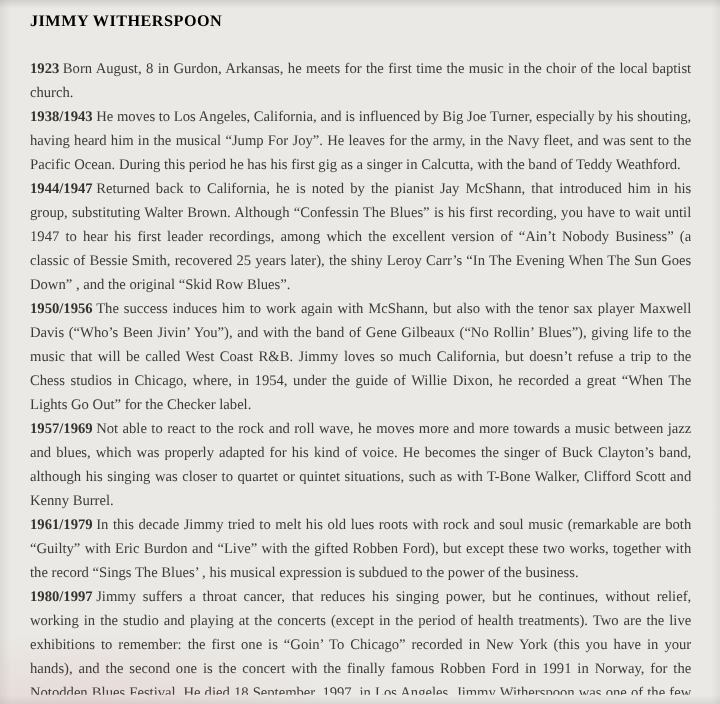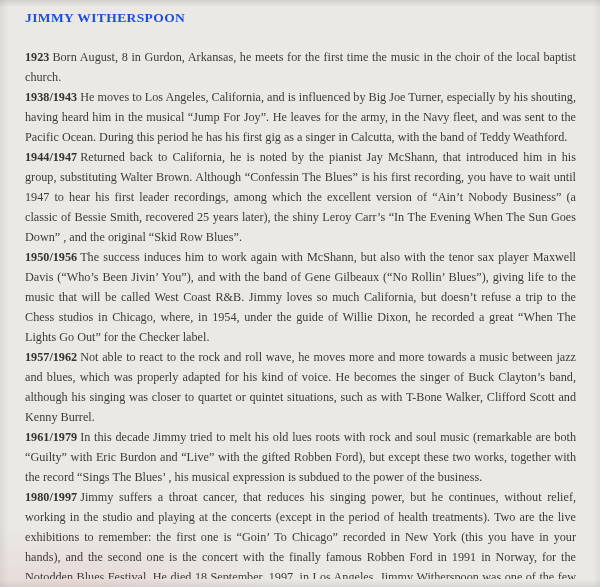--- a/index.html
+++ b/index.html
@@ -25,21 +25,21 @@
     left: 25px;
     right: 24px;
     top: 10px;
     bottom: 8px;
     overflow: hidden;
   }
   .page-title {
     font-size: 13.5px;
     font-weight: bold;
     letter-spacing: 0.4px;
-    color: #1d4ed8;
+    color: #000000;
     margin: 0 0 21px 0;
   }
   .bio {
     font-size: 12.2px;
     line-height: 20px;
     text-align: justify;
   }
   .bio p {
     margin: 0;
   }
@@ -67,21 +67,21 @@
   <div class="bio">
 
     <p><strong class="years">1923</strong><span>Born August, 8 in Gurdon, Arkansas, he meets for the first time the music in the choir of the local baptist church.</span></p>
 
     <p><strong class="years">1938/1943</strong><span>He moves to Los Angeles, California, and is influenced by Big Joe Turner, especially by his shouting, having heard him in the musical “Jump For Joy”. He leaves for the army, in the Navy fleet, and was sent to the Pacific Ocean. During this period he has his first gig as a singer in Calcutta, with the band of Teddy Weathford.</span></p>
 
     <p><strong class="years">1944/1947</strong><span>Returned back to California, he is noted by the pianist Jay McShann, that introduced him in his group, substituting Walter Brown. Although “Confessin The Blues” is his first recording, you have to wait until 1947 to hear his first leader recordings, among which the excellent version of “Ain’t Nobody Business” (a classic of Bessie Smith, recovered 25 years later), the shiny Leroy Carr’s “In The Evening When The Sun Goes Down” , and the original “Skid Row Blues”.</span></p>
 
     <p><strong class="years">1950/1956</strong><span>The success induces him to work again with McShann, but also with the tenor sax player Maxwell Davis (“Who’s Been Jivin’ You”), and with the band of Gene Gilbeaux (“No Rollin’ Blues”), giving life to the music that will be called West Coast R&amp;B. Jimmy loves so much California, but doesn’t refuse a trip to the Chess studios in Chicago, where, in 1954, under the guide of Willie Dixon, he recorded a great “When The Lights Go Out” for the Checker label.</span></p>
 
-    <p><strong class="years">1957/1962</strong><span>Not able to react to the rock and roll wave, he moves more and more towards a music between jazz and blues, which was properly adapted for his kind of voice. He becomes the singer of Buck Clayton’s band, although his singing was closer to quartet or quintet situations, such as with T-Bone Walker, Clifford Scott and Kenny Burrel.</span></p>
+    <p><strong class="years">1957/1969</strong><span>Not able to react to the rock and roll wave, he moves more and more towards a music between jazz and blues, which was properly adapted for his kind of voice. He becomes the singer of Buck Clayton’s band, although his singing was closer to quartet or quintet situations, such as with T-Bone Walker, Clifford Scott and Kenny Burrel.</span></p>
 
     <p><strong class="years">1961/1979</strong><span>In this decade Jimmy tried to melt his old lues roots with rock and soul music (remarkable are both “Guilty” with Eric Burdon and “Live” with the gifted Robben Ford), but except these two works, together with the record “Sings The Blues’ , his musical expression is subdued to the power of the business.</span></p>
 
     <p><strong class="years">1980/1997</strong><span>Jimmy suffers a throat cancer, that reduces his singing power, but he continues, without relief, working in the studio and playing at the concerts (except in the period of health treatments). Two are the live exhibitions to remember: the first one is “Goin’ To Chicago” recorded in New York (this you have in your hands), and the second one is the concert with the finally famous Robben Ford in 1991 in Norway, for the Notodden Blues Festival. He died 18 September, 1997, in Los Angeles. Jimmy Witherspoon was one of the few bluesman that remained only a singer, and he was one of the greatest musician belonging to the shouter current. He was a versatile artist, able to move from ballads to jazz music, from pop music to blues, and he could tell stories, with his baritone timber, never banal, about problems of life and love, with an ironic and melancholic touch, that succeeded in getting close together, like never before and after, blues, r&amp;b, and jazz.</span></p>
 
   </div>
 
   <div class="signature">
     <div>Marino Grandi</div>
     <div>("Il Blues" Magazine)</div>

